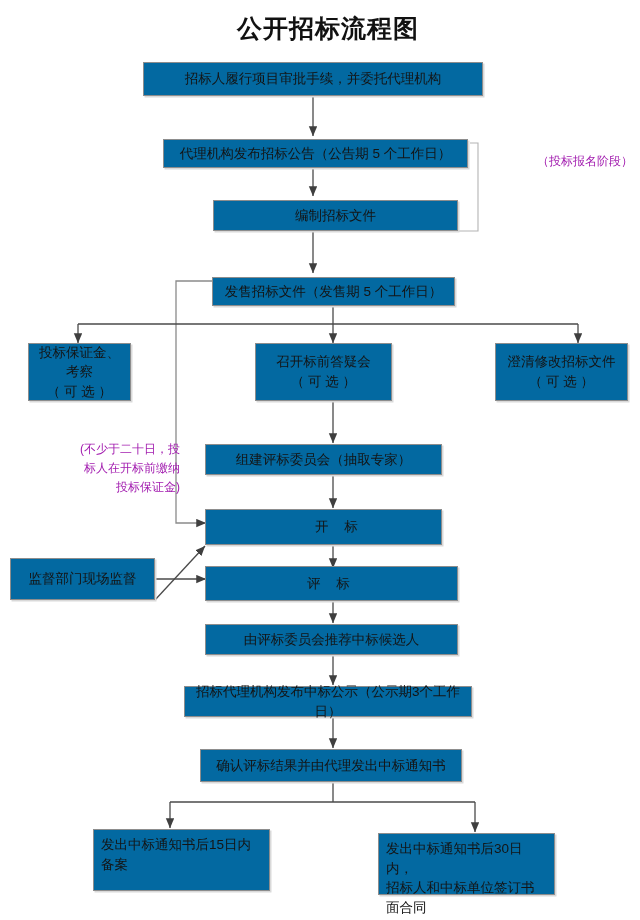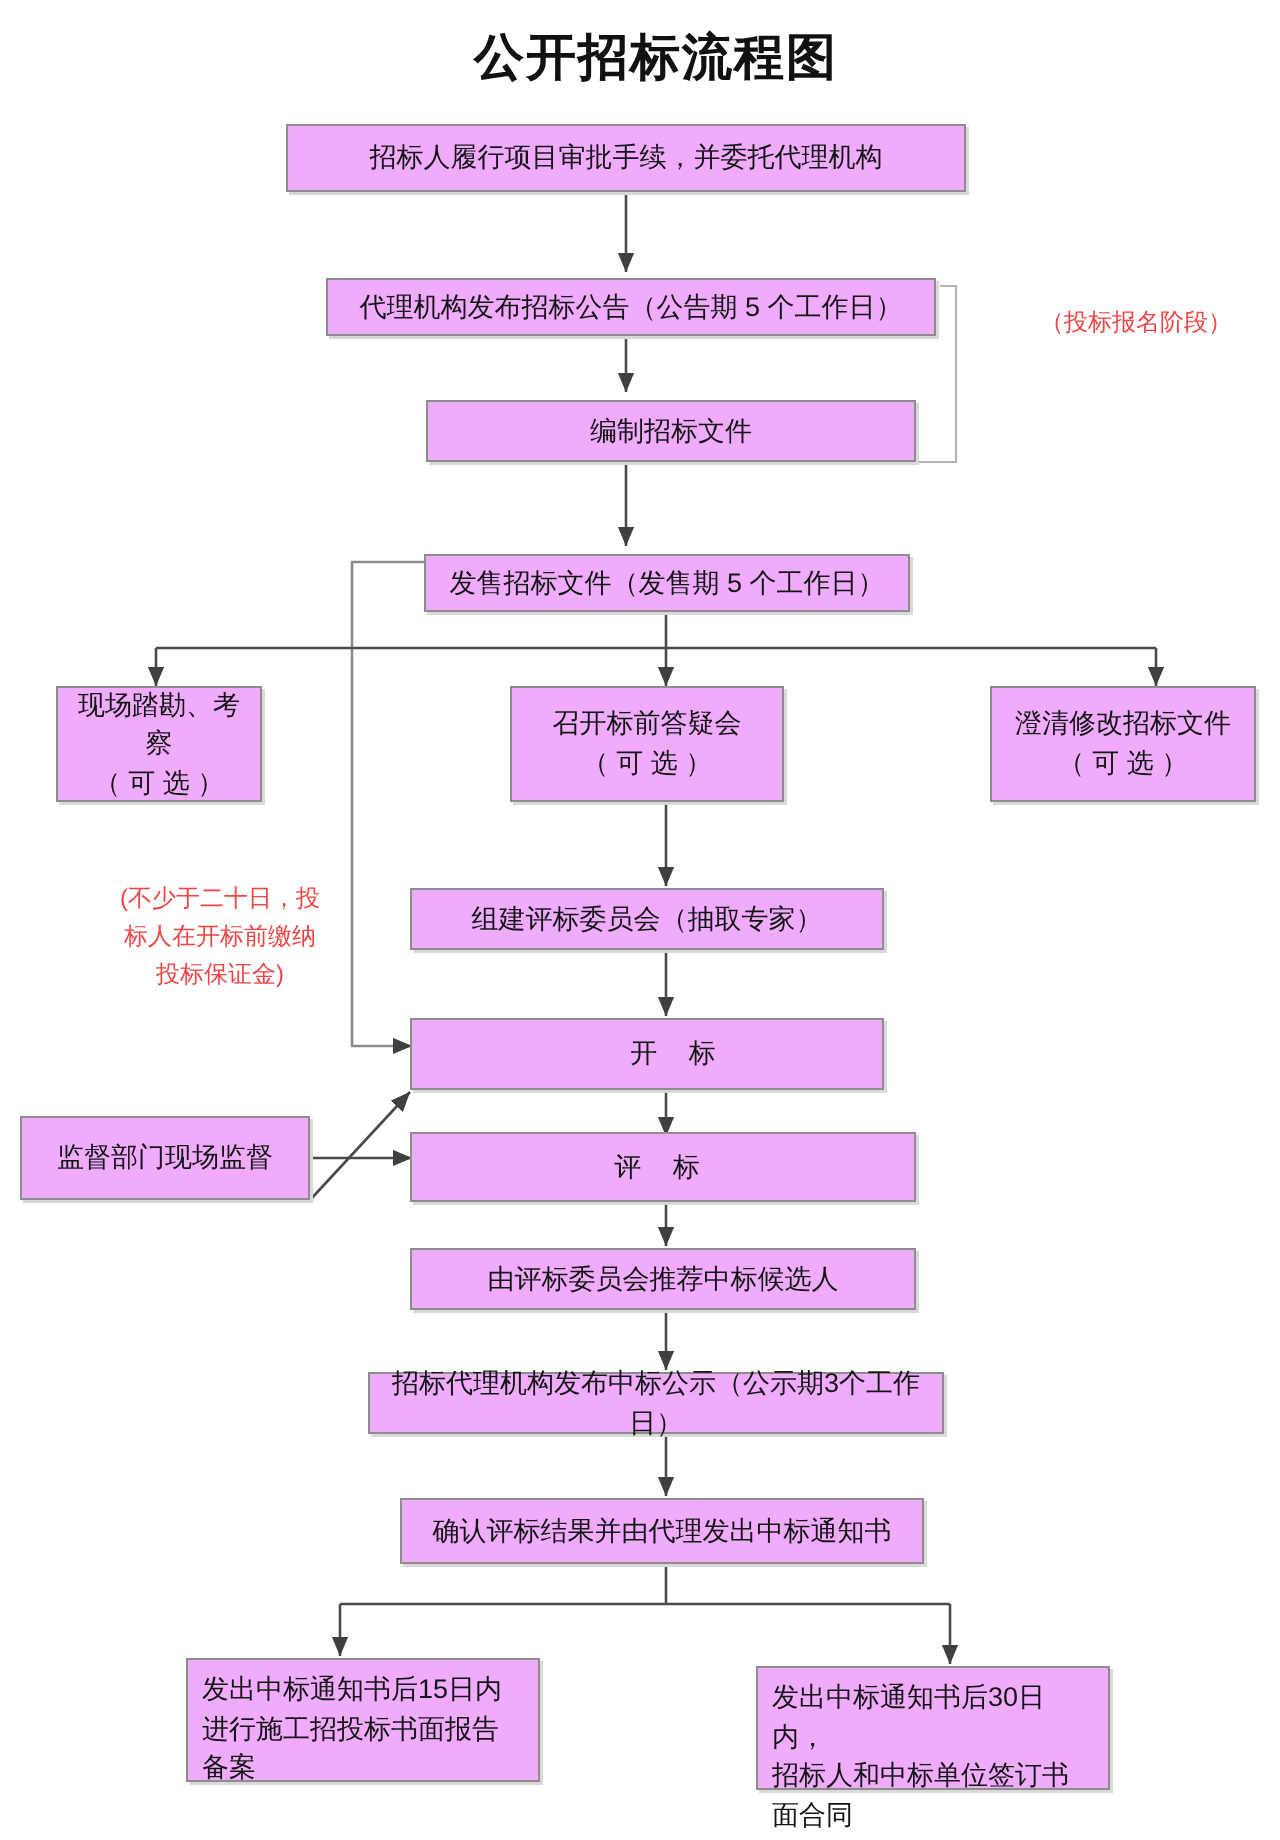--- a/index.html
+++ b/index.html
@@ -14,38 +14,38 @@
   .title{
     position:absolute;left:0;top:12px;width:640px;text-align:center;
     font-size:25px;font-weight:bold;letter-spacing:1px;
     font-family:"DejaVu Serif","Liberation Serif",serif;
     color:#111;
   }
 
   .node{
     position:absolute;box-sizing:border-box;
     border:1px solid #8d8d8d;
-    background:#f0abfc;
+    background:#0369a1;
     display:flex;align-items:center;justify-content:center;
     text-align:center;
     font-size:13.5px;line-height:1.45;
     color:#141414;
     box-shadow:1.5px 1.5px 0 #d9d9d9;
     padding:2px 4px;
   }
   .node.multiline{flex-direction:column;justify-content:center;}
   .node .ln{display:block;width:100%;}
   .node.leftalign{align-items:flex-start;justify-content:flex-start;text-align:left;padding:5px 7px;}
   .node.leftalign .ln{text-align:left;}
 
   .sp{letter-spacing:6px;}
 
   .note{
-    position:absolute;font-size:12px;line-height:1.6;color:#ef4444;
-    text-align:center;
+    position:absolute;font-size:12px;line-height:1.6;color:#a21caf;
+    text-align:right;
   }
   .note .ln{display:block;white-space:nowrap;}
 </style>
 </head>
 <body>
 
 <div id="canvas">
 
   <div class="title">公开招标流程图</div>
 
@@ -106,21 +106,21 @@
 
   <div class="node" style="left:205px;top:200px;width:245px;height:31px;">
     <span class="ln">编制招标文件</span>
   </div>
 
   <div class="node" style="left:204px;top:277px;width:243px;height:29px;">
     <span class="ln">发售招标文件（发售期 5 个工作日）</span>
   </div>
 
   <div class="node multiline" style="left:20px;top:343px;width:103px;height:58px;">
-    <span class="ln">现场踏勘、考察</span>
+    <span class="ln">投标保证金、考察</span>
     <span class="ln">（ 可  选 ）</span>
   </div>
 
   <div class="node multiline" style="left:247px;top:343px;width:137px;height:58px;">
     <span class="ln">召开标前答疑会</span>
     <span class="ln">（ 可  选 ）</span>
   </div>
 
   <div class="node multiline" style="left:487px;top:343px;width:133px;height:58px;">
     <span class="ln">澄清修改招标文件</span>
@@ -150,21 +150,20 @@
   <div class="node" style="left:176px;top:686px;width:288px;height:31px;">
     <span class="ln">招标代理机构发布中标公示（公示期3个工作日）</span>
   </div>
 
   <div class="node" style="left:192px;top:749px;width:262px;height:33px;">
     <span class="ln">确认评标结果并由代理发出中标通知书</span>
   </div>
 
   <div class="node multiline leftalign" style="left:85px;top:829px;width:177px;height:62px;">
     <span class="ln">发出中标通知书后15日内</span>
-    <span class="ln">进行施工招投标书面报告</span>
     <span class="ln">备案</span>
   </div>
 
   <div class="node multiline leftalign" style="left:370px;top:833px;width:177px;height:62px;">
     <span class="ln">发出中标通知书后30日内，</span>
     <span class="ln">招标人和中标单位签订书</span>
     <span class="ln">面合同</span>
   </div>
 
   <div class="note" style="left:495px;top:152px;width:130px;">

